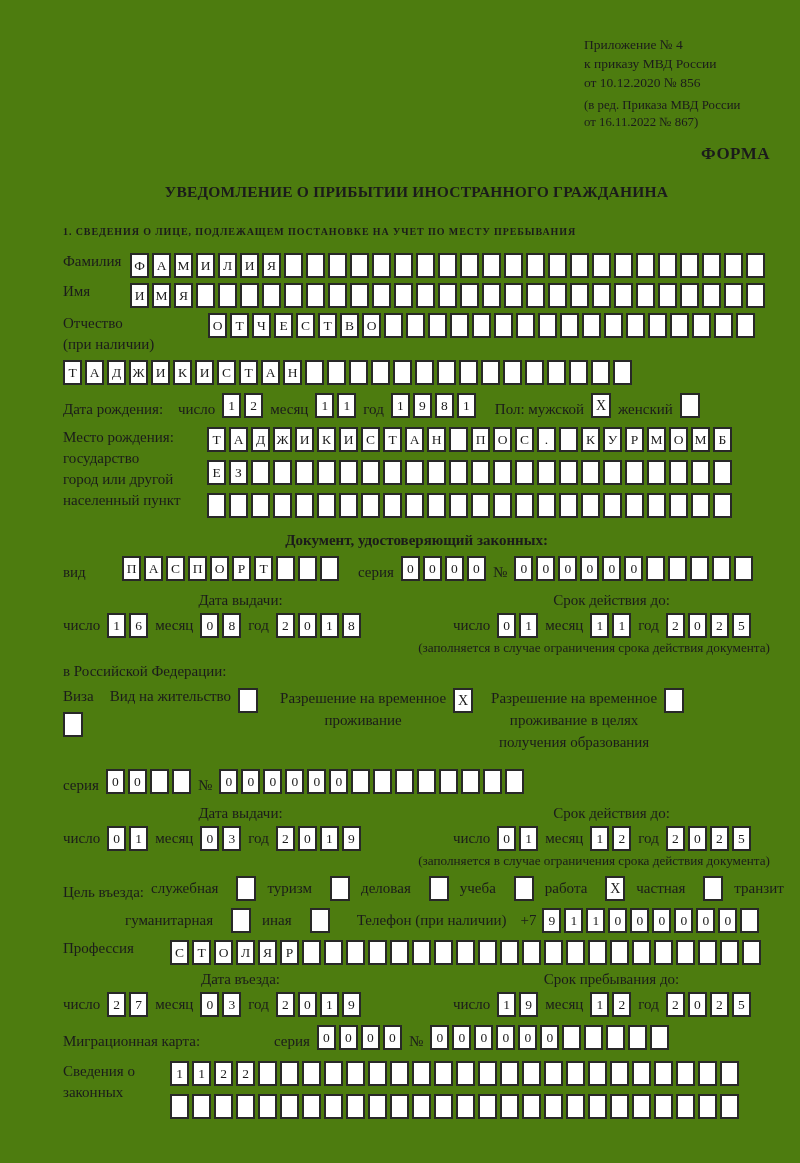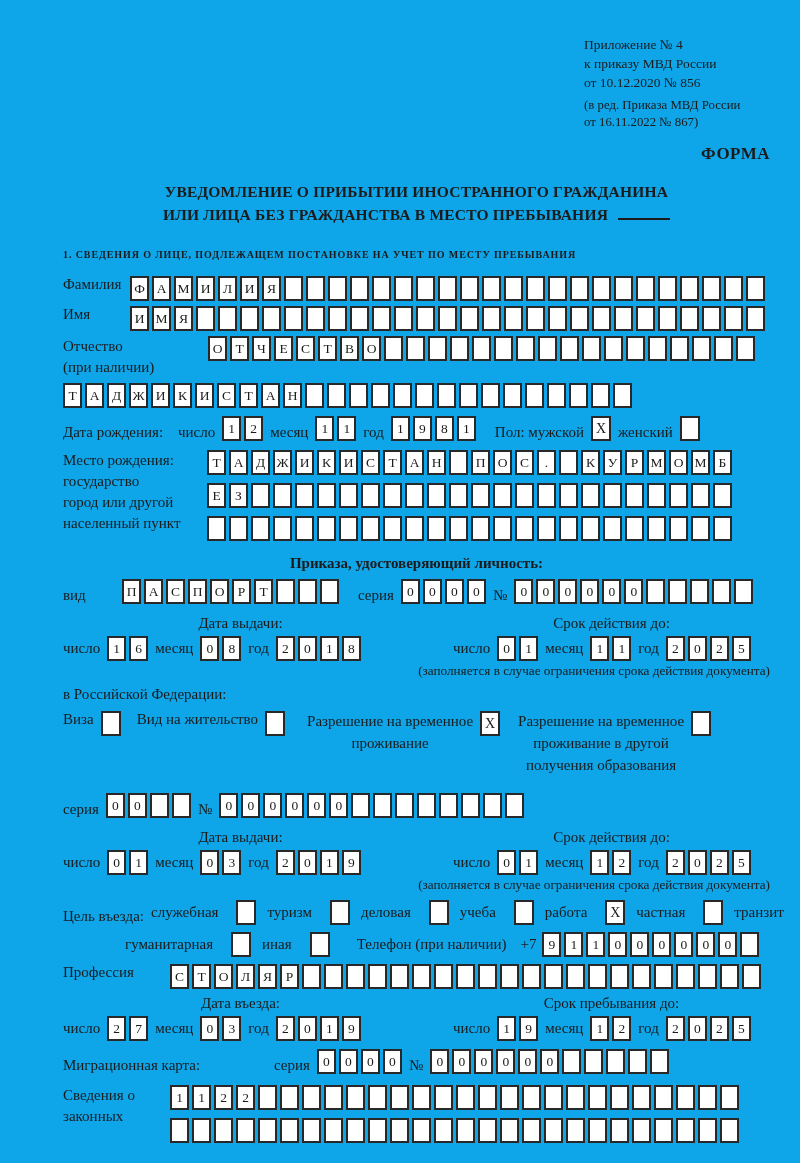--- a/index.html
+++ b/index.html
@@ -1,17 +1,17 @@
 <!DOCTYPE html>
 <html><head>
 <meta charset="utf-8">
 <style>
   html,body { margin:0; padding:0; background:#ffffff; }
   .page {
-    width:800px; height:1163px; background:#0ea5e9; box-sizing:border-box;
+    width:800px; height:1163px; background:#4d7c0f; box-sizing:border-box;
     padding:36px 30px 0 63px; position:relative; overflow:hidden;
     font-family:"Liberation Serif", "DejaVu Serif", serif; color:#1b1b1b; font-size:15px;
   }
   
   .appendix { margin-left:auto; width:186px; font-size:13.5px; line-height:1.4; }
   .amendment { margin-left:auto; width:186px; font-size:12.8px; line-height:1.38; margin-top:4px; }
   .forma { text-align:right; font-weight:bold; font-size:17px; margin-top:12px; letter-spacing:.5px; }
   
   .title { text-align:center; font-weight:bold; font-size:15.5px; line-height:1.5; margin-top:16px; letter-spacing:.2px; }
   .title-underline { display:inline-block; width:52px; border-bottom:2px solid #1b1b1b; margin-left:10px; height:12px; }
@@ -62,21 +62,20 @@
   </div>
   <div class="amendment">
     <div>(в ред. Приказа МВД России</div>
     <div>от 16.11.2022 № 867)</div>
   </div>
   <div class="forma">ФОРМА</div>
 
   
   <div class="title">
     <div>УВЕДОМЛЕНИЕ О ПРИБЫТИИ ИНОСТРАННОГО ГРАЖДАНИНА</div>
-    <div><span>ИЛИ ЛИЦА БЕЗ ГРАЖДАНСТВА В МЕСТО ПРЕБЫВАНИЯ</span><span class="title-underline"></span></div>
   </div>
 
   <div class="sec-heading">1. СВЕДЕНИЯ О ЛИЦЕ, ПОДЛЕЖАЩЕМ ПОСТАНОВКЕ НА УЧЕТ ПО МЕСТУ ПРЕБЫВАНИЯ</div>
 
   
   <div class="frow">
     <span class="lbl w67">Фамилия</span>
     <span class="cells">
         <span class="cell">Ф</span>
         <span class="cell">А</span>
@@ -323,21 +322,21 @@
           <span class="cell"></span>
           <span class="cell"></span>
           <span class="cell"></span>
           <span class="cell"></span>
           <span class="cell"></span>
         </span>
     </div>
   </div>
 
   
-  <div class="center-bold">Приказа, удостоверяющий личность:</div>
+  <div class="center-bold">Документ, удостоверяющий законных:</div>
 
   <div class="frow inrow">
     <span class="lbl w52">вид</span>
     <span class="cells">
         <span class="cell">П</span>
         <span class="cell">А</span>
         <span class="cell">С</span>
         <span class="cell">П</span>
         <span class="cell">О</span>
         <span class="cell">Р</span>
@@ -414,39 +413,39 @@
           </span>
       </div>
     </div>
   </div>
   <div class="fillnote">(заполняется в случае ограничения срока действия документа)</div>
 
   
   <div style="margin-top:6px;">в Российской Федерации:</div>
 
   <div class="res-options">
-    <div class="res-opt" style="margin-right:16px;">
+    <div class="res-opt" style="margin-right:16px;flex-direction:column;">
       <span>Виза</span>
       <span class="cbx"></span>
     </div>
     <div class="res-opt" style="margin-right:22px;">
       <span>Вид на жительство</span>
       <span class="cbx"></span>
     </div>
     <div class="res-opt" style="margin-right:18px;">
       <div class="optlines">
         <div>Разрешение на временное</div>
         <div>проживание</div>
       </div>
       <span class="cbx">X</span>
     </div>
     <div class="res-opt">
       <div class="optlines">
         <div>Разрешение на временное</div>
-        <div>проживание в другой</div>
+        <div>проживание в целях</div>
         <div>получения образования</div>
       </div>
       <span class="cbx"></span>
     </div>
   </div>
 
   <div class="frow inrow">
     <span class="word">серия</span>
     <span class="cells">
         <span class="cell">0</span>

